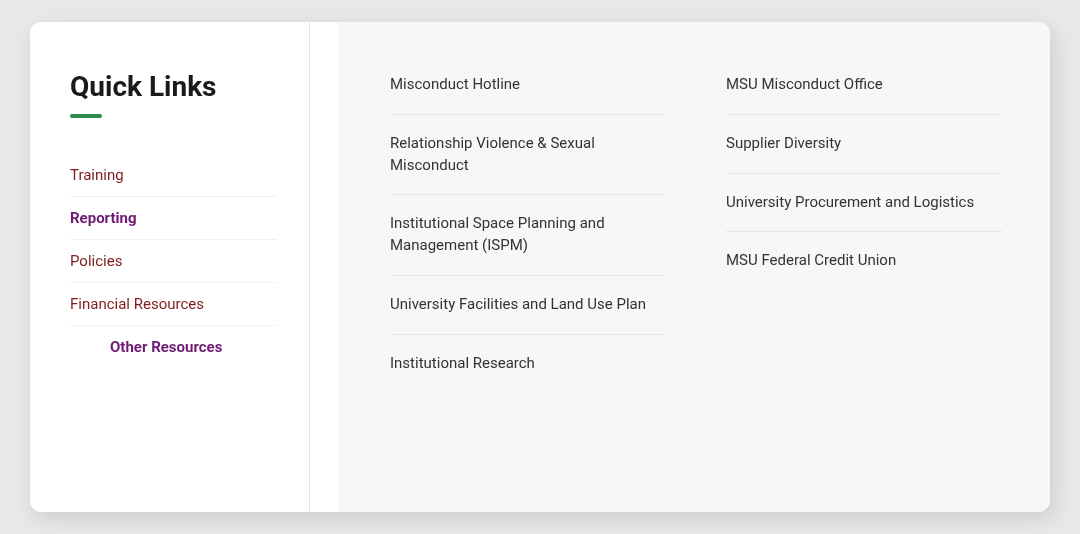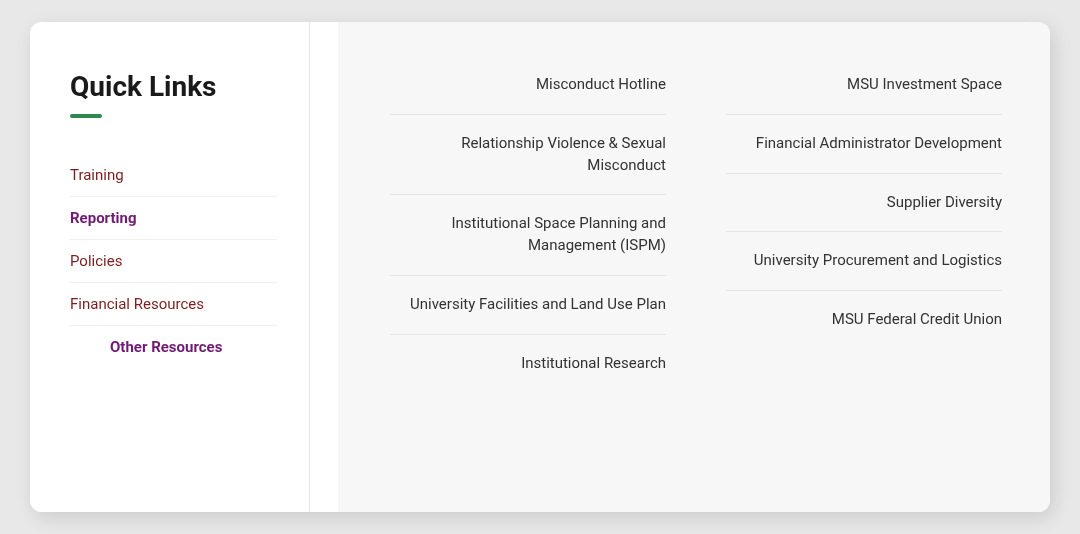--- a/index.html
+++ b/index.html
@@ -89,21 +89,20 @@
       gap: 0;
     }
 
     .link-item {
       font-size: 15px;
       color: #333333;
       padding: 18px 0;
       border-bottom: 1px solid #e5e5e5;
       cursor: pointer;
       line-height: 1.45;
-      text-align: right;
     }
 
     .link-item:first-child {
       padding-top: 0;
     }
 
     .link-item:last-child {
       border-bottom: none;
     }
   </style>
@@ -138,20 +137,19 @@
 
     <div class="links-column">
       <div class="link-item">Misconduct Hotline</div>
       <div class="link-item">Relationship Violence &amp; Sexual Misconduct</div>
       <div class="link-item">Institutional Space Planning and Management (ISPM)</div>
       <div class="link-item">University Facilities and Land Use Plan</div>
       <div class="link-item">Institutional Research</div>
     </div>
 
     <div class="links-column">
-      <div class="link-item">MSU Investment Space</div>
-      <div class="link-item">Financial Administrator Development</div>
+      <div class="link-item">MSU Misconduct Office</div>
       <div class="link-item">Supplier Diversity</div>
       <div class="link-item">University Procurement and Logistics</div>
       <div class="link-item">MSU Federal Credit Union</div>
     </div>
   </div>
 </div>
 
 </body></html>

